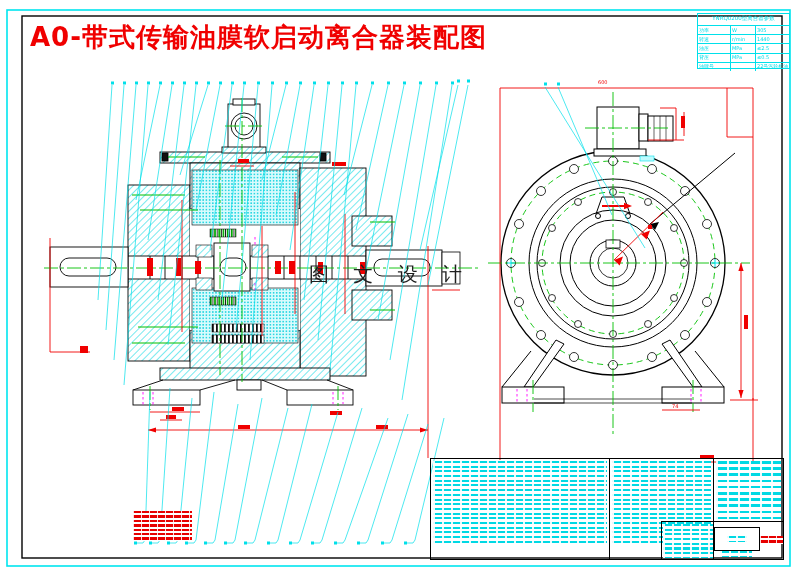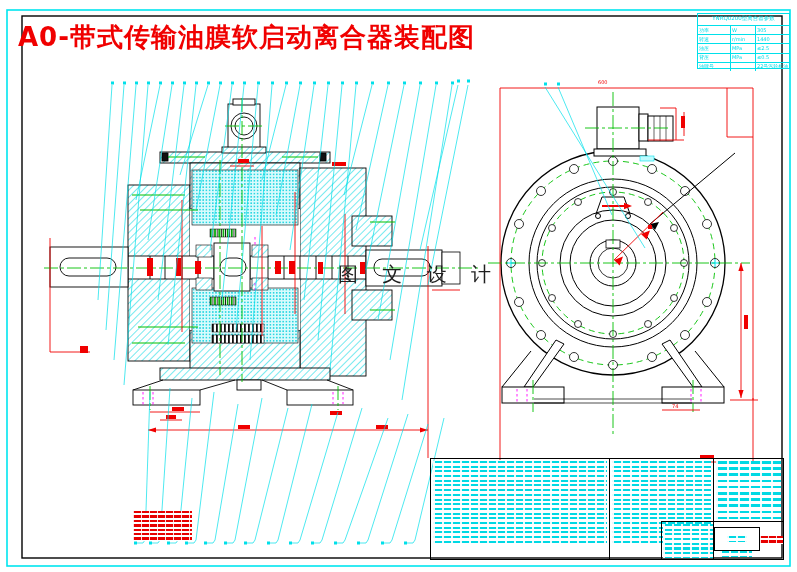--- a/index.html
+++ b/index.html
@@ -9,23 +9,23 @@
   
   .tex-cyan{background-image:
       repeating-linear-gradient(90deg, rgba(255,255,255,.9) 0 2px, transparent 2px 9px),
       repeating-linear-gradient(180deg, #00d9e4 0 2px, #ffffff 2px 4.7px);}
   .tex-cyan-big{background-image:
       repeating-linear-gradient(90deg, rgba(255,255,255,.9) 0 2px, transparent 2px 11px),
       repeating-linear-gradient(180deg, #00d9e4 0 2.6px, #ffffff 2.6px 6.2px);}
   .tex-red{background-image:
       repeating-linear-gradient(90deg, rgba(255,255,255,.85) 0 1.5px, transparent 1.5px 8px),
       repeating-linear-gradient(180deg, #e70000 0 2.4px, #ffffff 2.4px 4.4px);}
-  #title{left:18px;top:20px;width:545px;height:38px;color:#f00000;font-weight:700;
+  #title{left:30px;top:20px;width:545px;height:38px;color:#f00000;font-weight:700;
          font-size:26px;letter-spacing:1px;white-space:nowrap;}
-  #watermark{left:338px;top:261px;width:170px;height:30px;color:#1f1f1f;
+  #watermark{left:309px;top:261px;width:170px;height:30px;color:#1f1f1f;
              font-size:20px;letter-spacing:9px;white-space:nowrap;}
   
   #ptable{left:697px;top:13px;width:91px;height:54px;border:1px solid #00e0ea;
           color:#00dde8;font-size:5px;line-height:1;}
   #ptable .hd{height:9px;border-bottom:1px solid #00e0ea;text-align:center;
               font-size:5.5px;padding-top:2px;overflow:hidden;white-space:nowrap;}
   #ptable .rw{display:flex;height:8.2px;border-bottom:1px solid #00e0ea;}
   #ptable .rw:last-child{border-bottom:none;}
   #ptable .c1{width:30px;border-right:1px solid #00e0ea;padding:1.5px 1px 0;overflow:hidden;white-space:nowrap;}
   #ptable .c2{width:22px;border-right:1px solid #00e0ea;padding:1.5px 1px 0;overflow:hidden;white-space:nowrap;}

